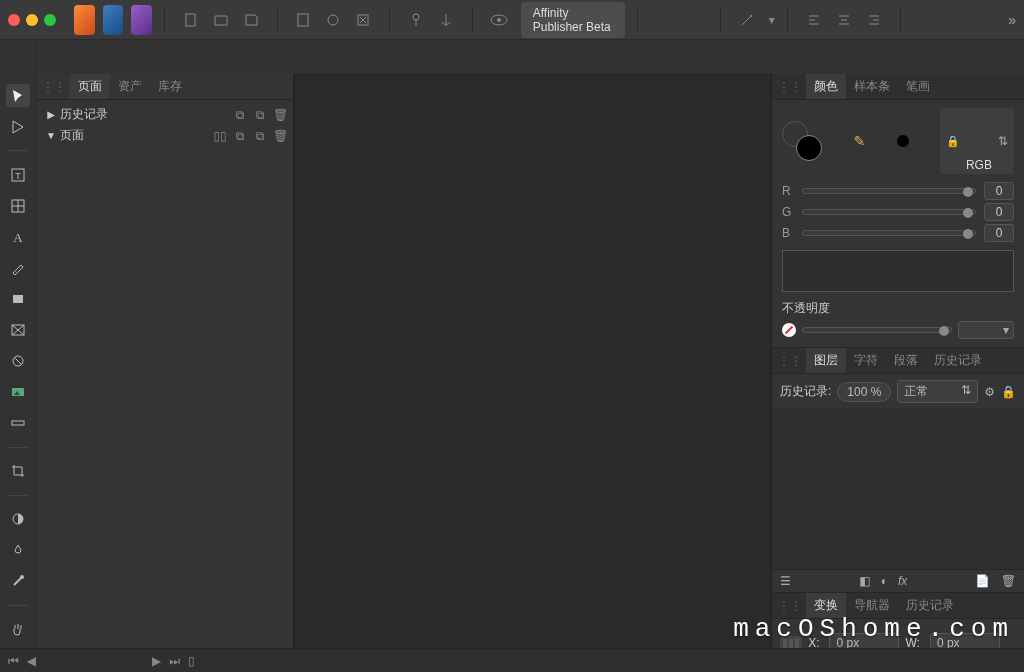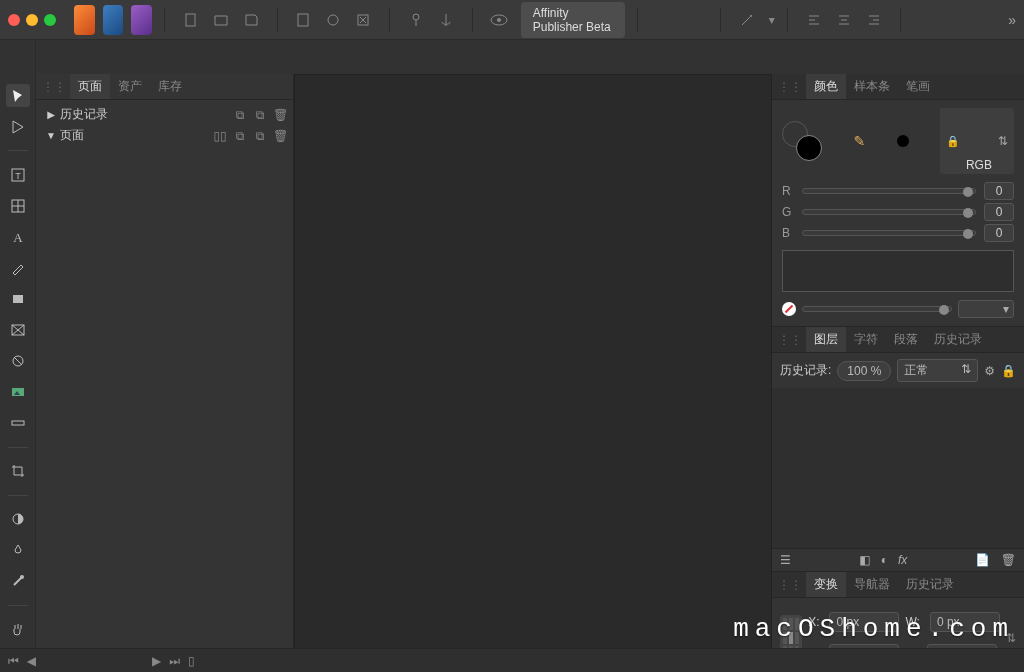--- a/index.html
+++ b/index.html
@@ -408,20 +408,21 @@
           <div class="slider"></div>
           <div class="num">0</div>
         </div>
       <div class="rgb-row">
           <label>B</label>
           <div class="slider"></div>
           <div class="num">0</div>
         </div>
       <div class="color-box"></div>
       <div class="opacity-row">
+        <span class="opacity-label">不透明度</span>
         <div class="op-line">
           <div class="null-swatch"></div>
           <div class="slider" style="flex:1"></div>
           <div class="op-select">▾</div>
         </div>
       </div>
     </div>
   </div>
 
   <div class="panel">

